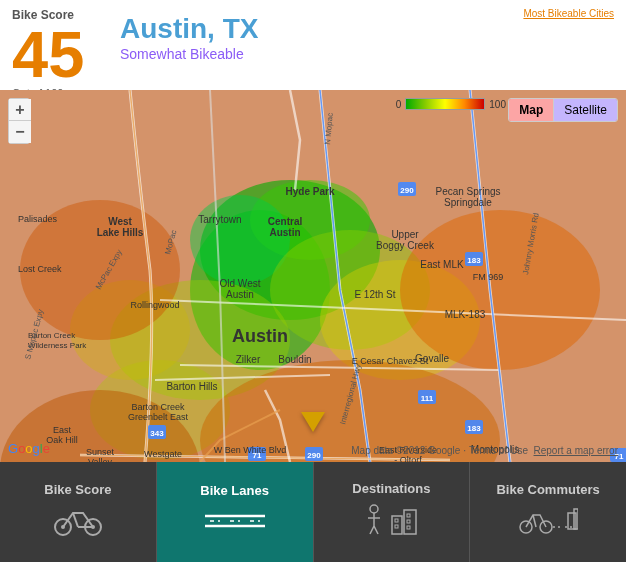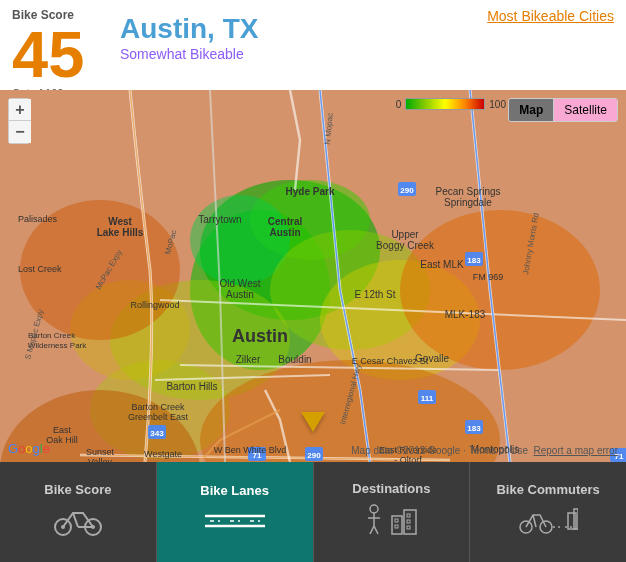--- a/index.html
+++ b/index.html
@@ -47,21 +47,21 @@
     }
     .city-desc {
       font-size: 14px;
       color: #8b5cf6;
     }
     .most-bikeable-link {
       position: absolute;
       right: 12px;
       top: 8px;
       color: #e67e00;
-      font-size: 14px;
+      font-size: 10px;
       text-decoration: underline;
       cursor: pointer;
     }
 
     
     .map-container {
       position: relative;
       width: 626px;
       height: 372px;
       overflow: hidden;
@@ -107,26 +107,26 @@
       right: 8px;
       display: flex;
       border: 1px solid #ccc;
       border-radius: 3px;
       overflow: hidden;
     }
     .map-type-btn {
       padding: 4px 10px;
       font-size: 12px;
       cursor: pointer;
-      background: #f9a8d4;
+      background: #c4b5fd;
       border: none;
       border-right: 1px solid #ccc;
     }
     .map-type-btn:last-child { border-right: none; }
-    .map-type-btn.active { background: #737373; font-weight: bold; }
+    .map-type-btn.active { background: #fca5a5; font-weight: bold; }
 
     
     .map-legend {
       position: absolute;
       top: 8px;
       right: 120px;
       display: flex;
       align-items: center;
       gap: 4px;
       font-size: 10px;

